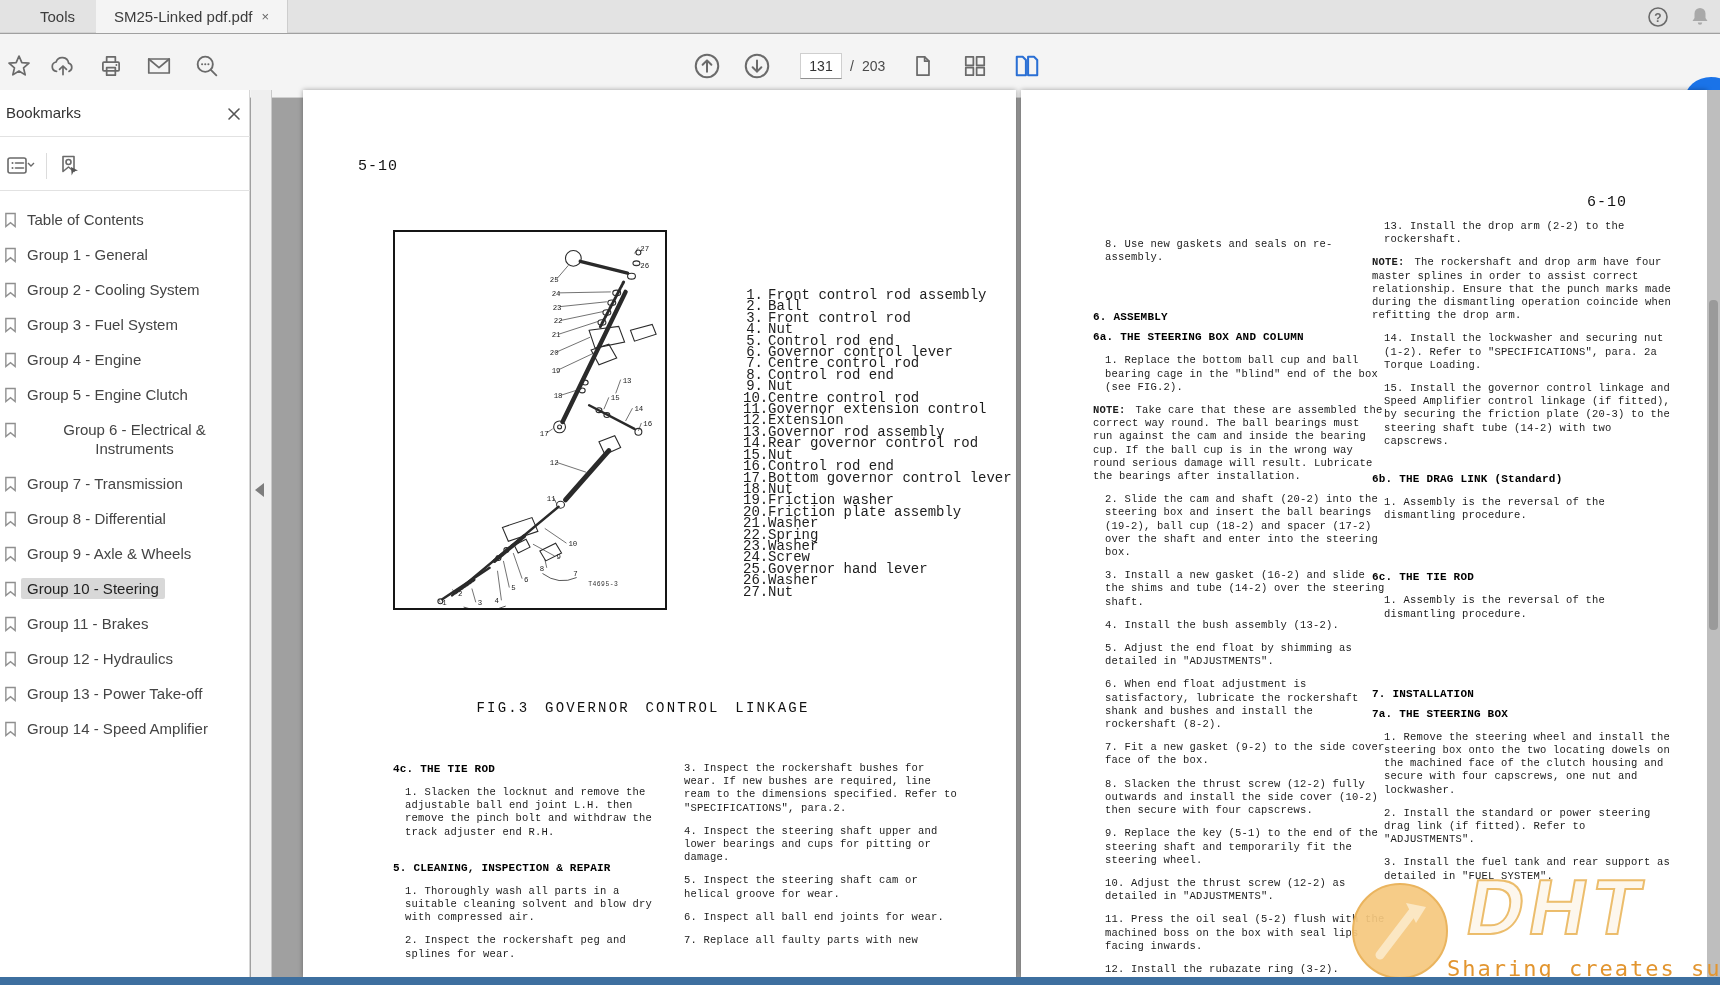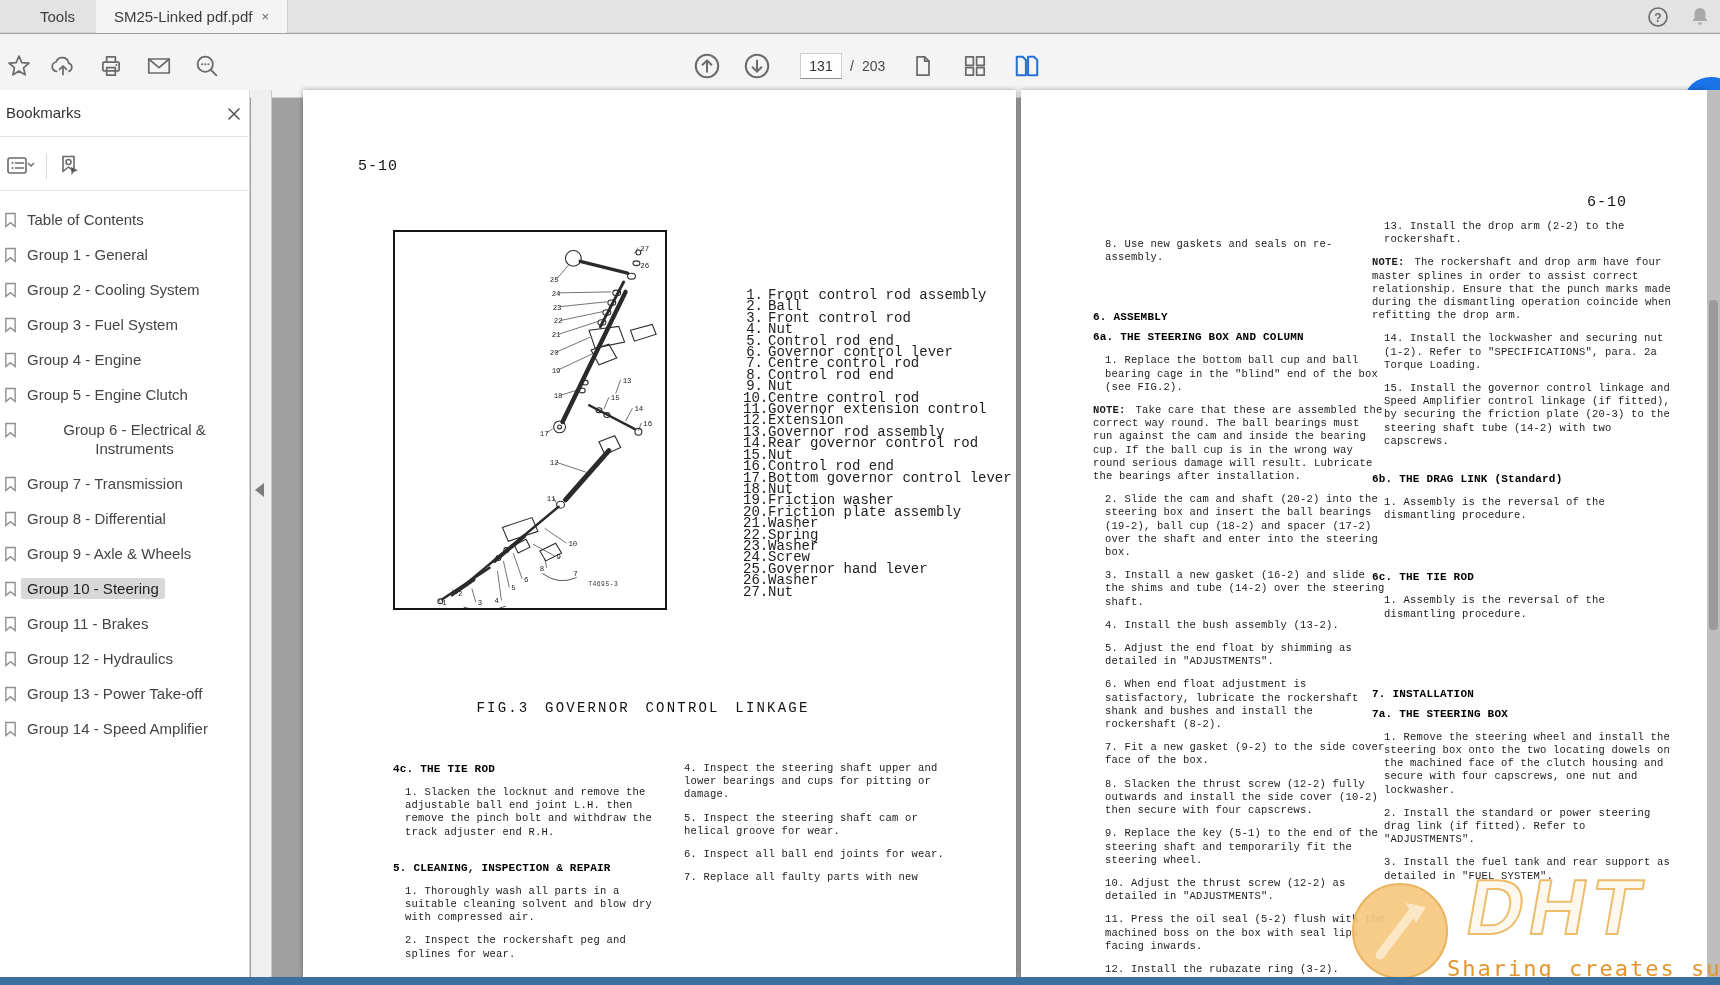--- a/index.html
+++ b/index.html
@@ -461,20 +461,21 @@
     <div id="fig-caption">FIG.3  GOVERNOR CONTROL LINKAGE</div>
 
     <div class="doccol" id="lp-colL">
         <div class="doc-h">4c. THE TIE ROD</div>
         <div class="doc-p">1. Slacken the locknut and remove the adjustable ball end joint L.H. then remove the pinch bolt and withdraw the track adjuster end R.H.</div>
         <div class="doc-h" style="margin-top: 22px;">5. CLEANING, INSPECTION &amp; REPAIR</div>
         <div class="doc-p">1. Thoroughly wash all parts in a suitable cleaning solvent and blow dry with compressed air.</div>
         <div class="doc-p">2. Inspect the rockershaft peg and splines for wear.</div>
       </div>
     <div class="doccol" id="lp-colR">
+        <div class="doc-p">3. Inspect the rockershaft bushes for wear. If new bushes are required, line ream to the dimensions specified. Refer to "SPECIFICATIONS", para.2.</div>
         <div class="doc-p">4. Inspect the steering shaft upper and lower bearings and cups for pitting or damage.</div>
         <div class="doc-p">5. Inspect the steering shaft cam or helical groove for wear.</div>
         <div class="doc-p">6. Inspect all ball end joints for wear.</div>
         <div class="doc-p">7. Replace all faulty parts with new</div>
       </div>
   </div>
 
   <div class="page" id="page-right">
     <div class="pageno" id="pn-right">6-10</div>
     <div class="doccol" id="rp-col1">

